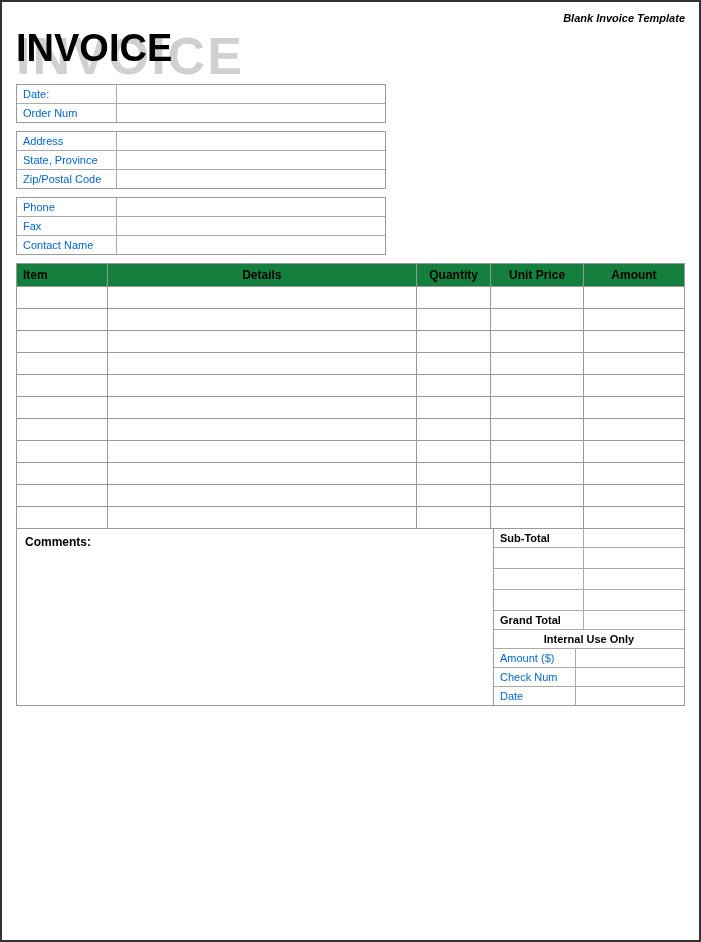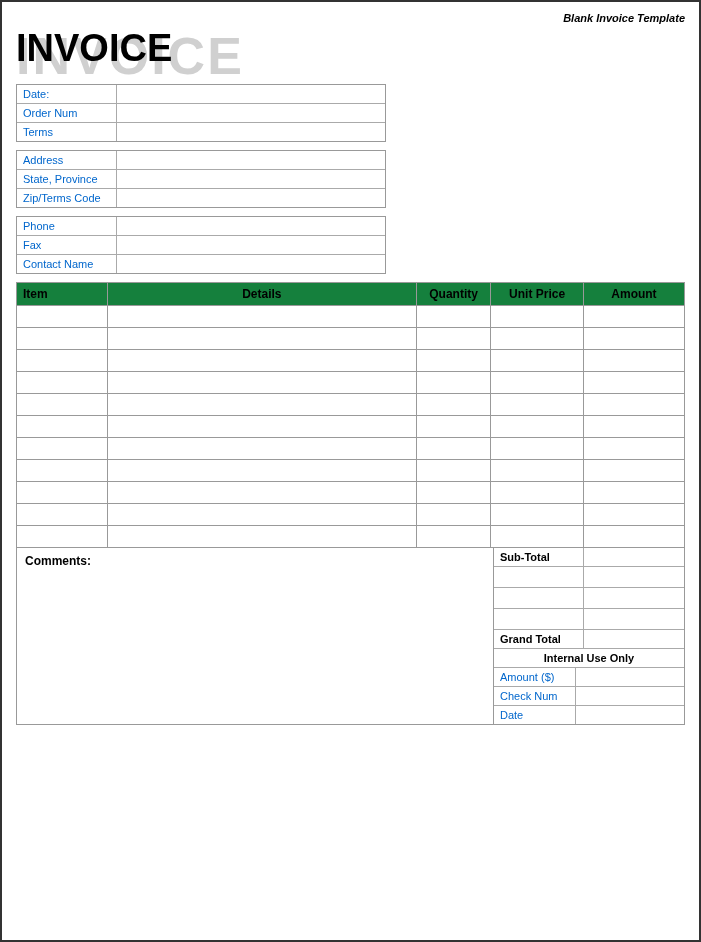--- a/index.html
+++ b/index.html
@@ -232,37 +232,33 @@
 
 <div class="info-section">
   <div class="info-row">
     <div class="info-label">Date:</div>
     <div class="info-value"></div>
   </div>
   <div class="info-row">
     <div class="info-label">Order Num</div>
     <div class="info-value"></div>
   </div>
-  <div class="info-row">
-    <div class="info-label">Terms</div>
-    <div class="info-value"></div>
-  </div>
 </div>
 
 <div class="info-section">
   <div class="info-row">
     <div class="info-label">Address</div>
     <div class="info-value"></div>
   </div>
   <div class="info-row">
     <div class="info-label">State, Province</div>
     <div class="info-value"></div>
   </div>
   <div class="info-row">
-    <div class="info-label">Zip/Terms Code</div>
+    <div class="info-label">Zip/Postal Code</div>
     <div class="info-value"></div>
   </div>
 </div>
 
 <div class="info-section">
   <div class="info-row">
     <div class="info-label">Phone</div>
     <div class="info-value"></div>
   </div>
   <div class="info-row">

